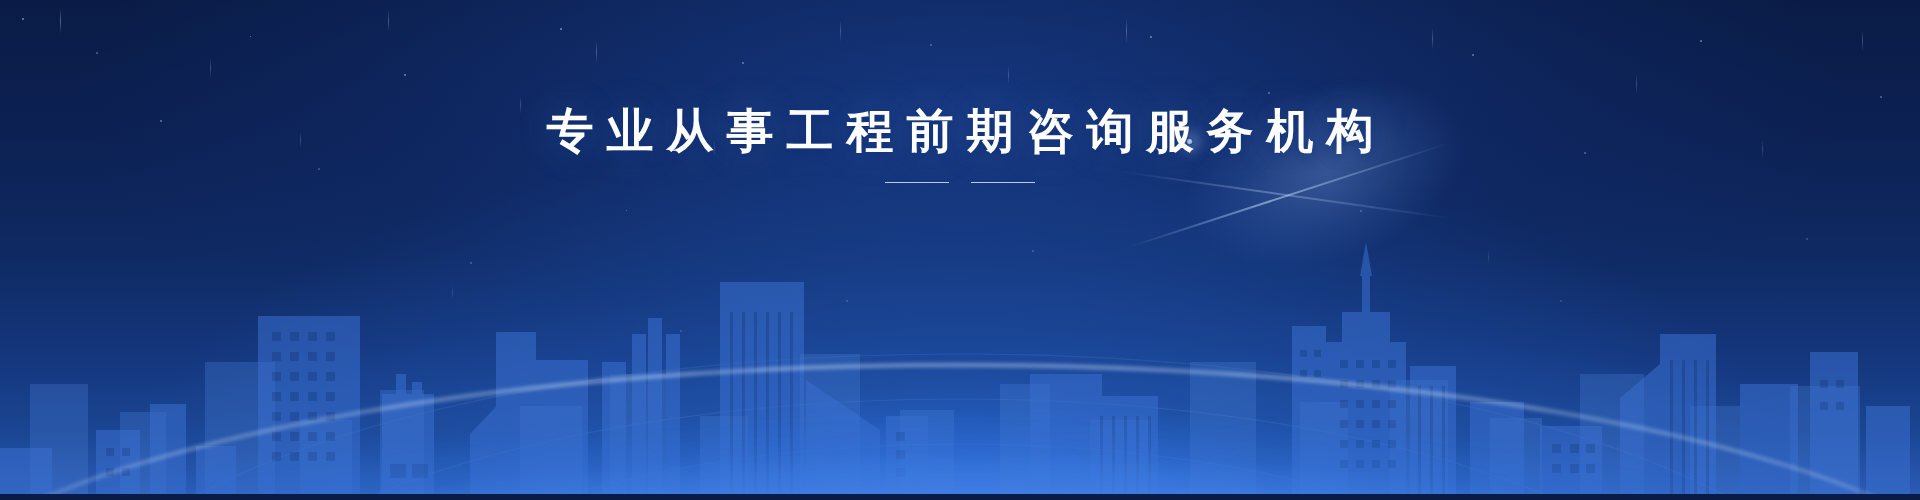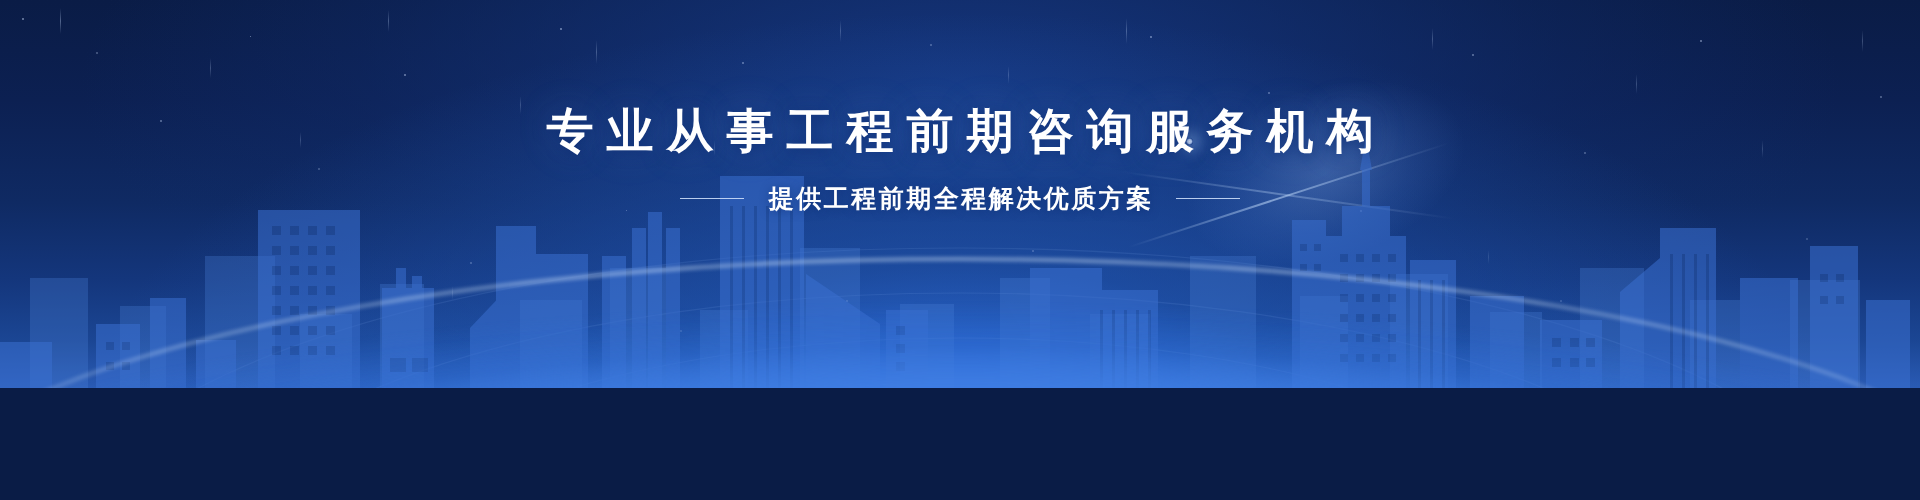--- a/index.html
+++ b/index.html
@@ -5,21 +5,21 @@
   html, body {
     margin: 0;
     padding: 0;
     background: #0a1c46;
   }
   * { box-sizing: border-box; }
 
   .banner {
     position: relative;
     width: 1920px;
-    height: 388px;
+    height: 494px;
     overflow: hidden;
     font-family: "Liberation Sans", "DejaVu Sans", sans-serif;
     background:
       radial-gradient(ellipse 1500px 700px at 50% 108%, #2f6fe0 0%, rgba(36,94,190,0.55) 22%, rgba(20,50,130,0.0) 58%),
       radial-gradient(ellipse 1100px 420px at 50% 22%, #15367e 0%, rgba(17,45,110,0.35) 55%, rgba(10,28,70,0) 80%),
       linear-gradient(180deg, #0a1c46 0%, #0c2052 26%, #0f2a63 52%, #14367c 72%, #1b4694 88%, #2a5bb5 100%);
   }
 
   
   .stars { position: absolute; inset: 0; pointer-events: none; }
@@ -410,19 +410,18 @@
 
   <div class="horizon-glow"></div>
   <div class="horizon"></div>
   <div class="horizon-line"></div>
 
   <div class="content">
     <h1 class="headline">专业从事工程前期咨询服务机构</h1>
 
     <div class="sub-row">
       <span class="sub-rule"></span>
-      <span class="subtitle">提供工程前期全程解决优质方案</span>
       <span class="sub-rule"></span>
     </div>
 
   </div>
 
 </div>
 
 </body></html>

